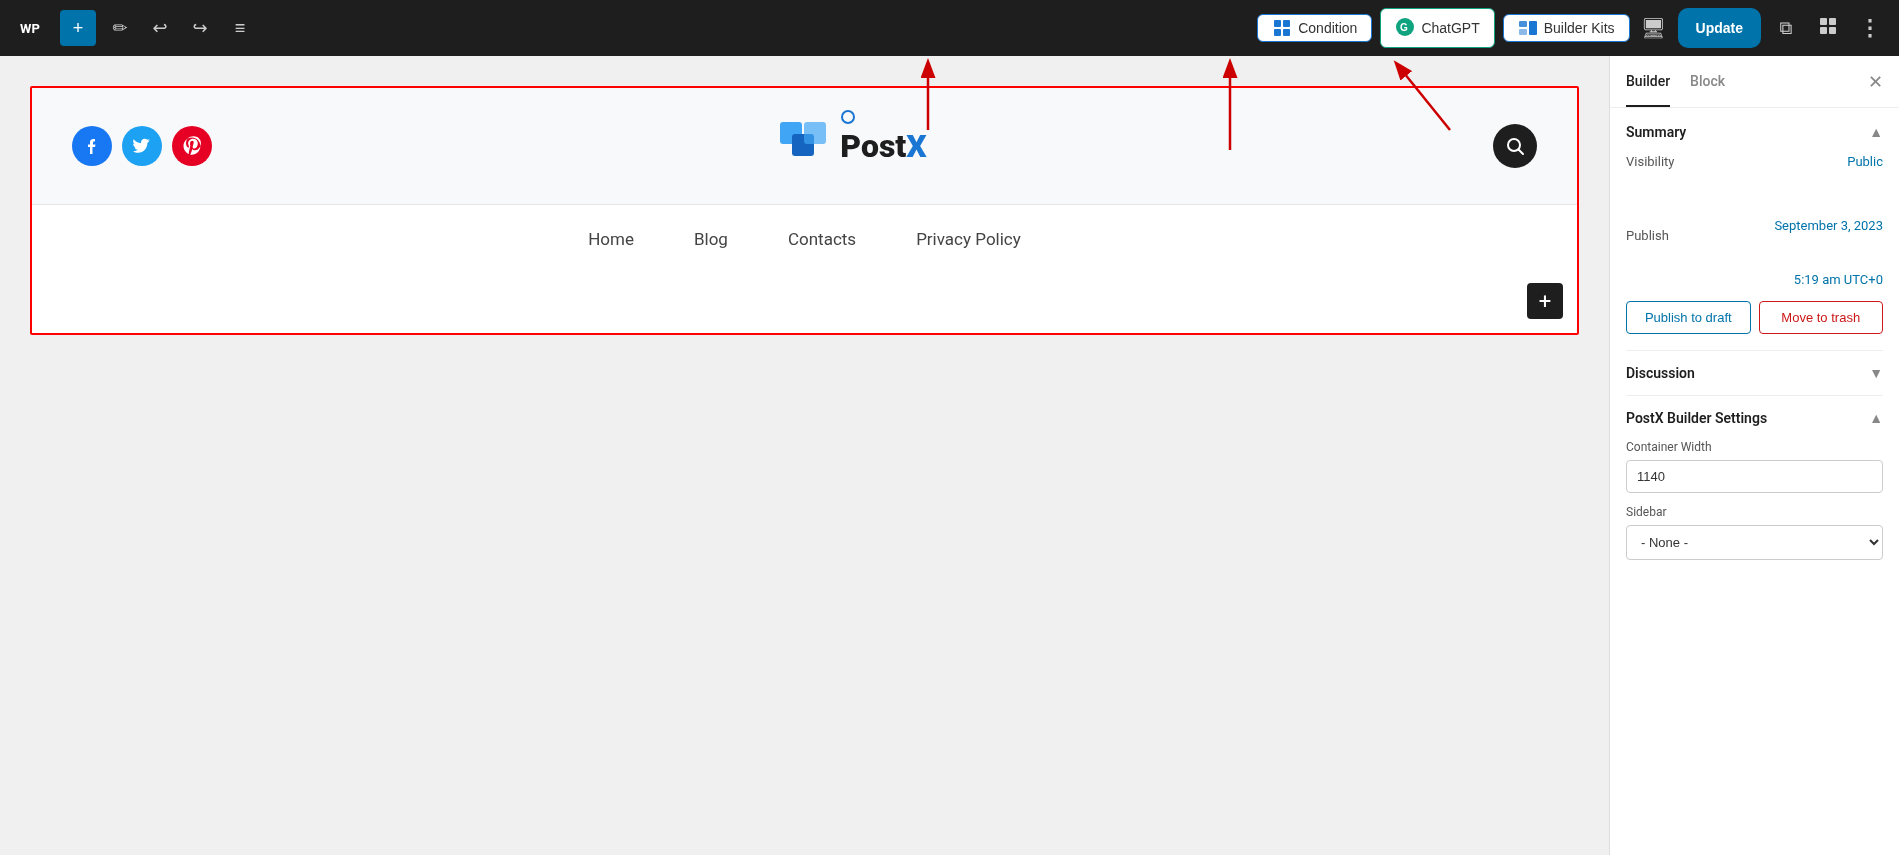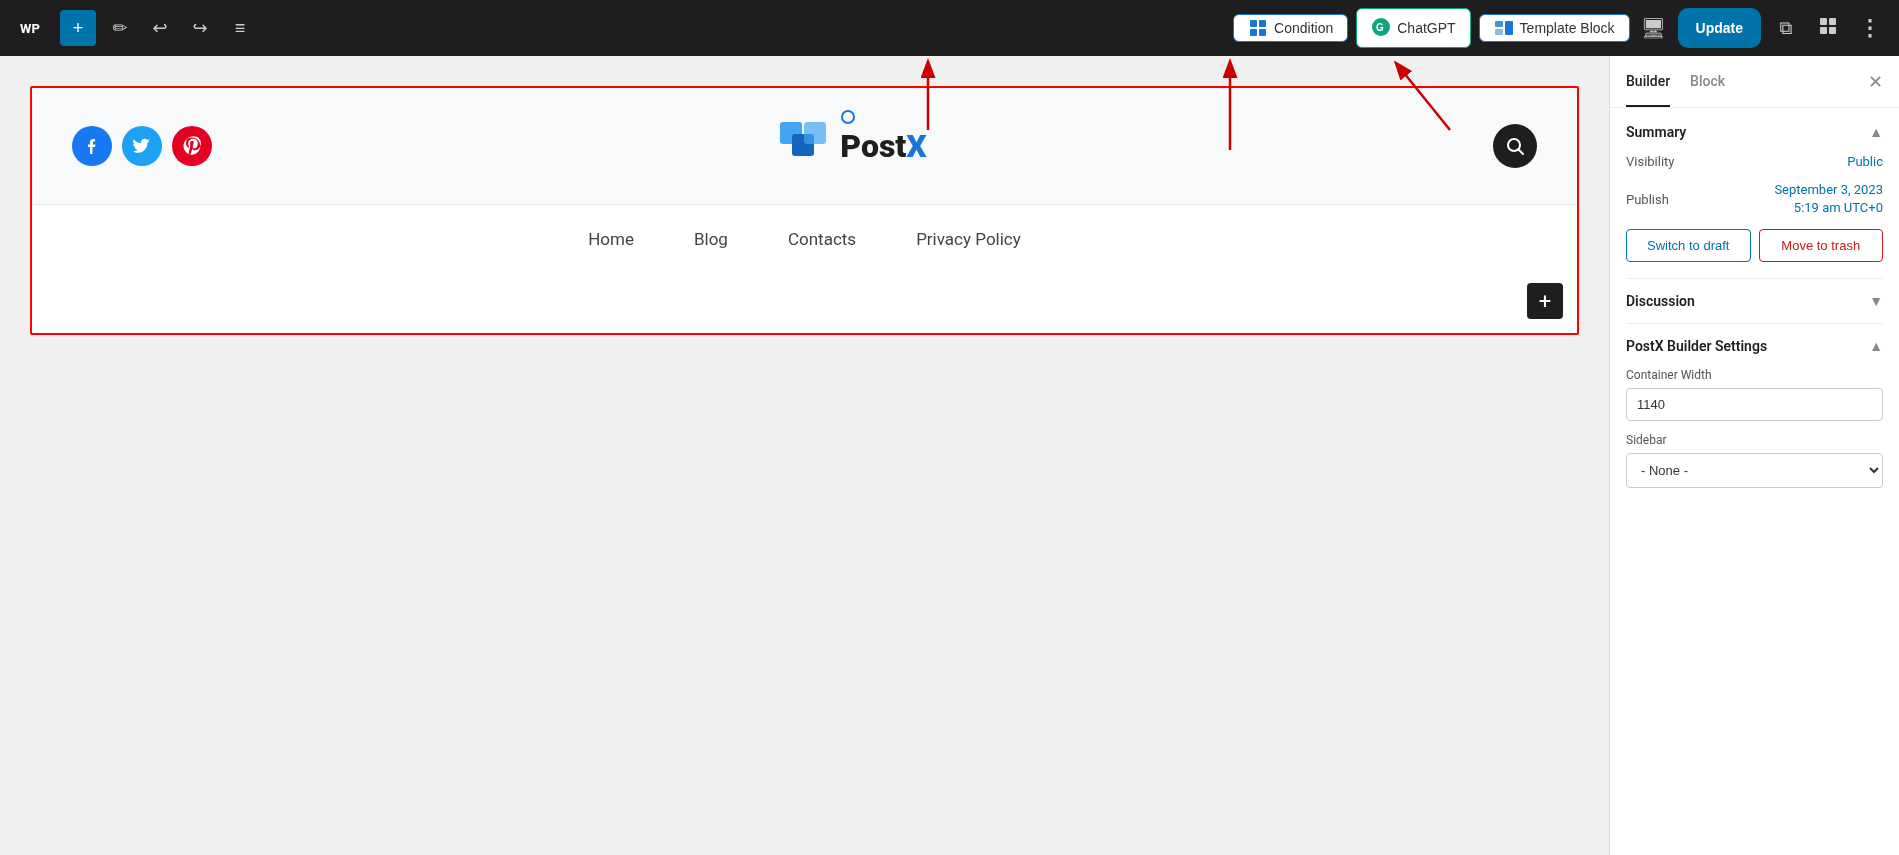--- a/index.html
+++ b/index.html
@@ -264,20 +264,21 @@
       font-size: 13px;
       color: #0073aa;
       cursor: pointer;
     }
     .field-value-multi {
       font-size: 13px;
       color: #0073aa;
       text-align: right;
       cursor: pointer;
       line-height: 1.4;
+      margin-top: 36px;
     }
     .action-btns {
       display: flex;
       gap: 8px;
       margin-bottom: 16px;
     }
     .draft-btn {
       flex: 1;
       border: 1.5px solid #0073aa;
       background: white;
@@ -415,21 +416,21 @@
     </button>
 
     <button class="tool-btn">
       <span class="icon-box">
         <svg width="20" height="20" viewBox="0 0 20 20" fill="none" xmlns="http://www.w3.org/2000/svg">
           <rect x="1" y="3" width="8" height="6" rx="1" fill="#1976d2" opacity="0.8"></rect>
           <rect x="1" y="11" width="8" height="6" rx="1" fill="#1976d2" opacity="0.5"></rect>
           <rect x="11" y="3" width="8" height="14" rx="1" fill="#1976d2"></rect>
         </svg>
       </span>
-      <span>Template Block</span>
+      <span>Builder Kits</span>
     </button>
 
     <button class="topbar-icon-btn" style="color:#ccc;font-size:20px;">
       <span>🖥</span>
     </button>
 
     <button class="update-btn">
       <span>Update</span>
     </button>
 
@@ -535,21 +536,21 @@
 
       <div class="field-row">
         <span class="field-label">Publish</span>
         <div style="text-align:right;">
           <div class="field-value-multi">September 3, 2023</div>
           <div class="field-value-multi">5:19 am UTC+0</div>
         </div>
       </div>
 
       <div class="action-btns">
-        <button class="draft-btn">Switch to draft</button>
+        <button class="draft-btn">Publish to draft</button>
         <button class="trash-btn">Move to trash</button>
       </div>
 
       <hr class="section-divider">
 
       <div class="section-header2">
         <span class="section-title">Discussion</span>
         <span class="chevron-icon">▼</span>
       </div>
 

